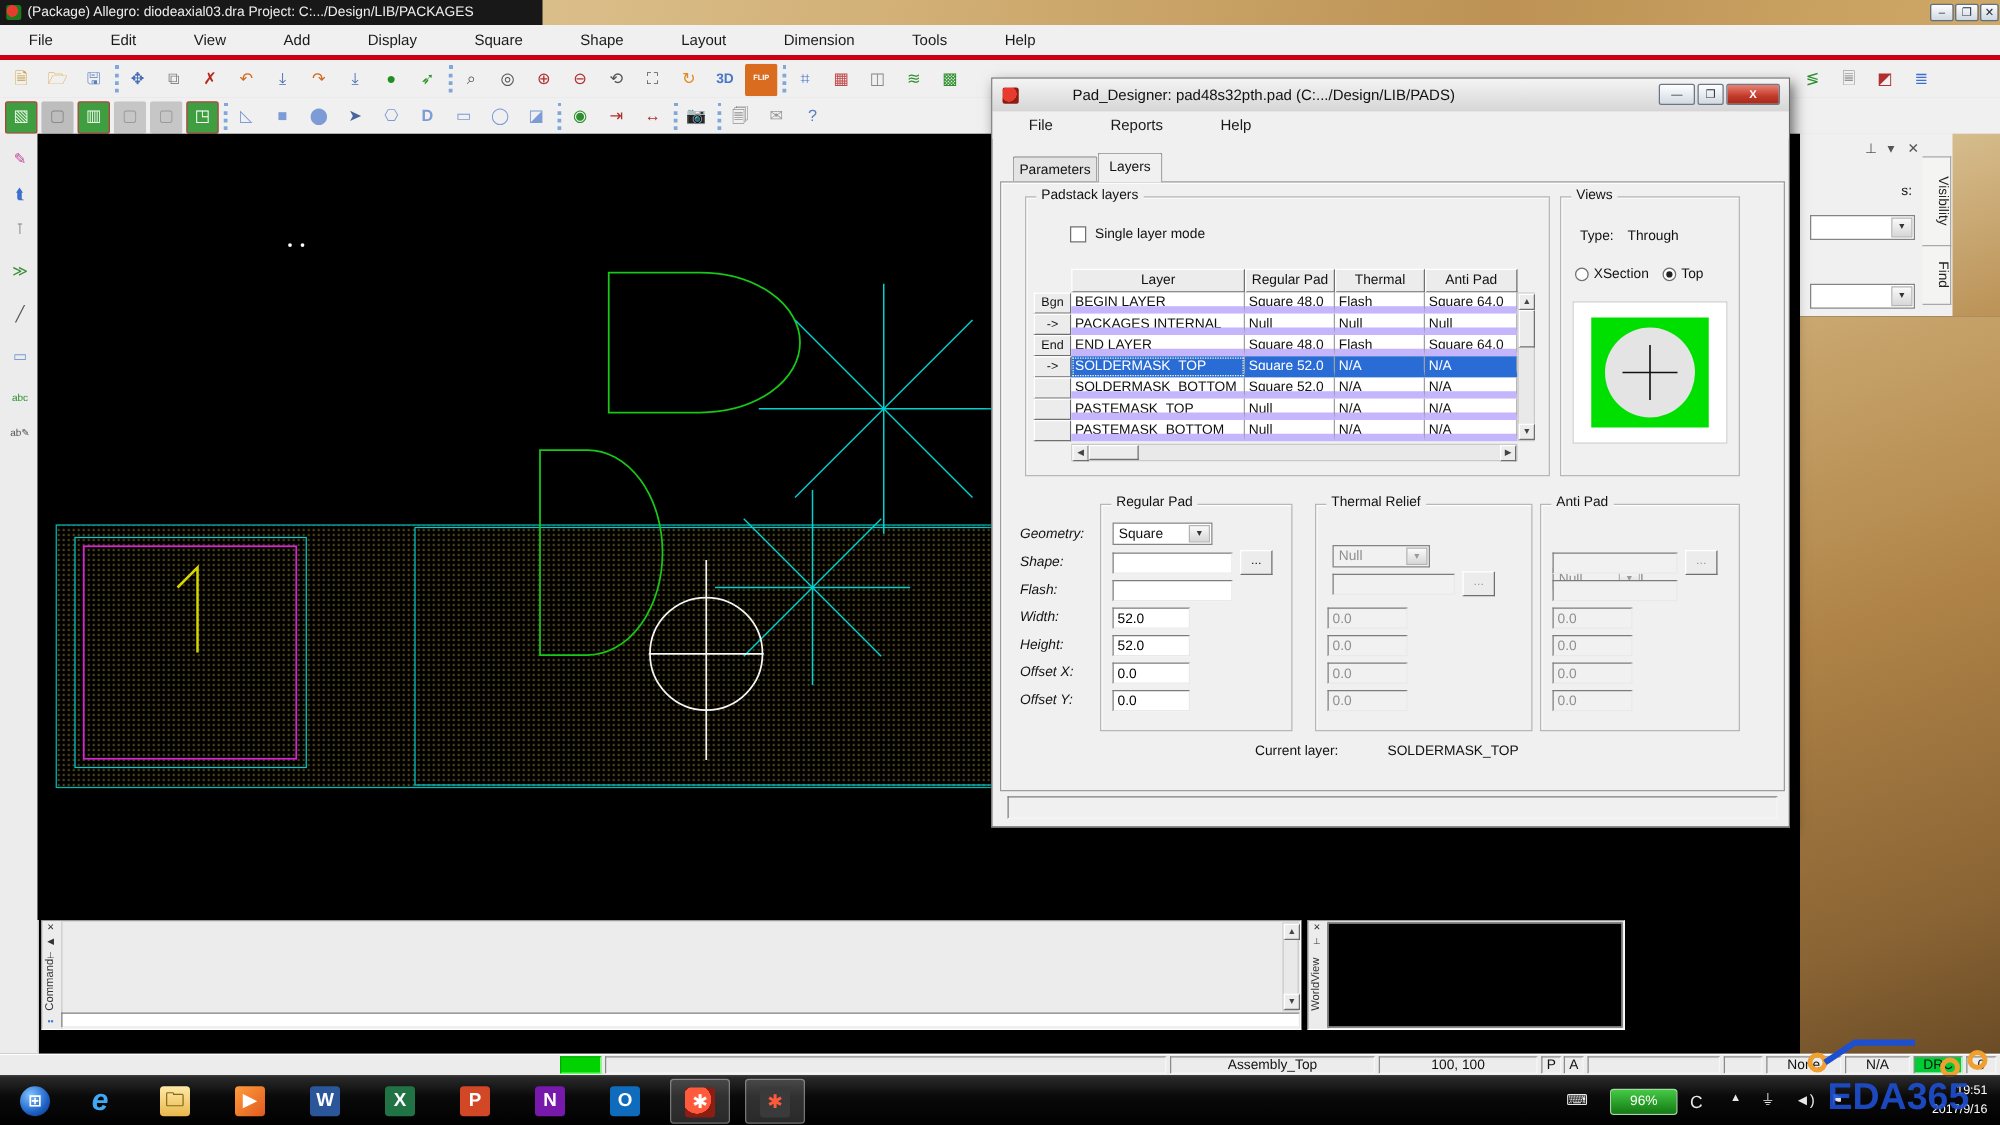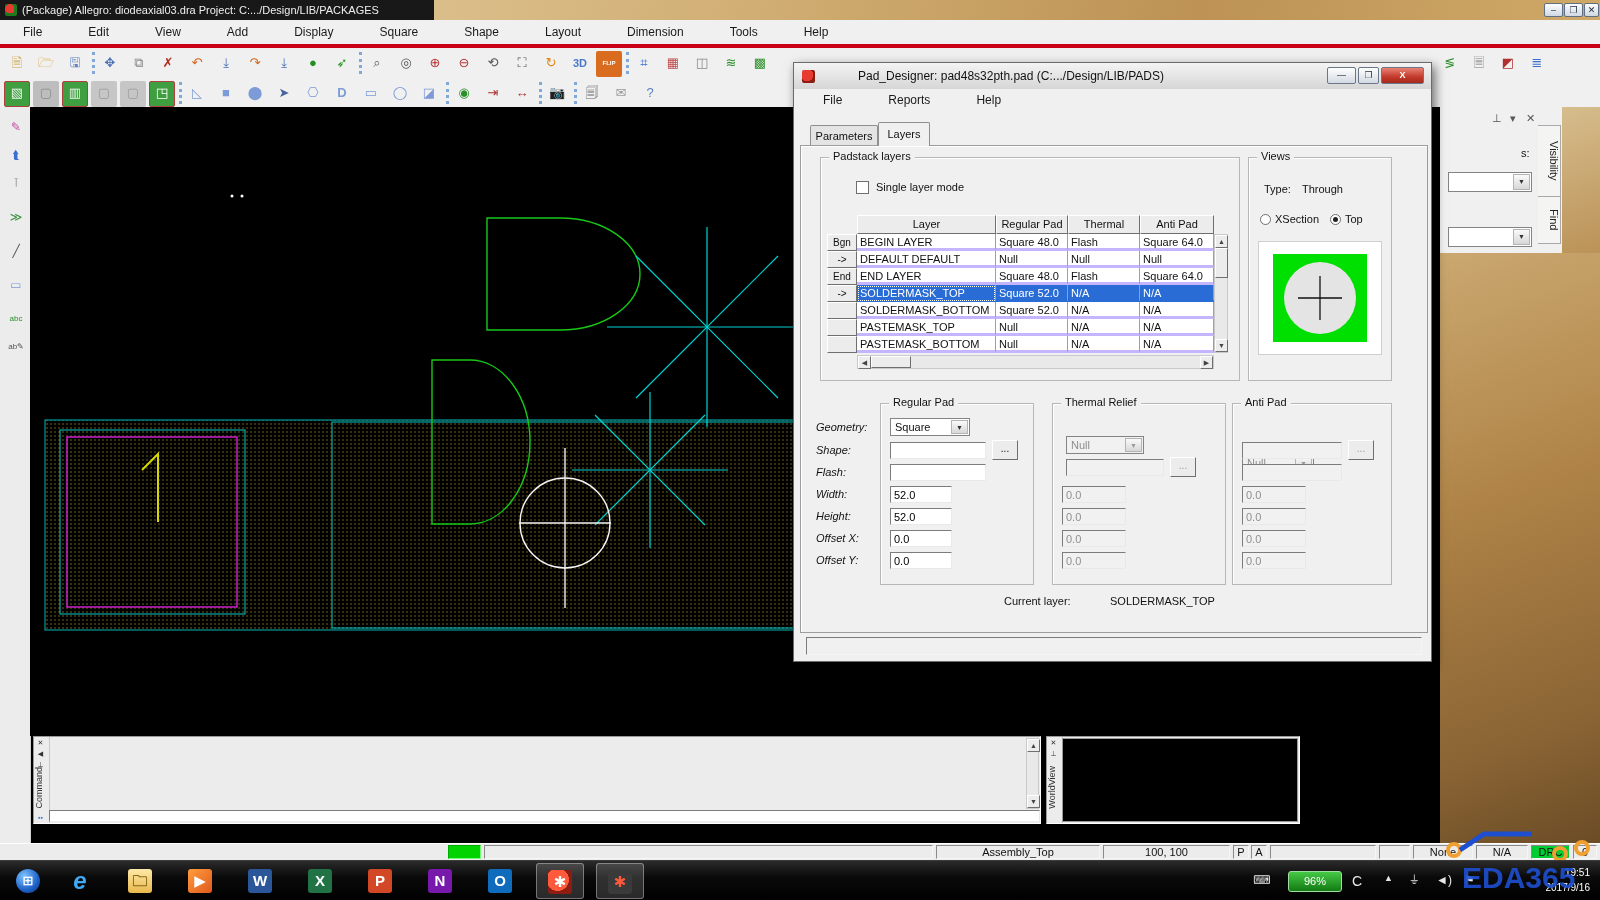--- a/index.html
+++ b/index.html
@@ -54,21 +54,21 @@
   .tab{position:absolute;box-sizing:border-box;border:1px solid #8f8f8f;border-bottom:none;background:#f0f0f0;
     border-radius:2px 2px 0 0;text-align:center;}
   .tab.inactive{background:#e4e4e4;}
   .content-frame{position:absolute;left:6px;top:82px;width:626px;height:486px;border:1px solid #9d9d9d;
     box-shadow:1px 1px 0 #fff inset;background:#f0f0f0;}
   .hcell{position:absolute;height:19px;line-height:17px;text-align:center;font-size:11px;
     border:1px solid;border-color:#fff #6f6f6f #6f6f6f #fff;background:#ececec;box-sizing:border-box;}
   .tagbtn{position:absolute;left:33px;width:30px;height:17px;line-height:15px;text-align:center;font-size:10px;
     border:1px solid;border-color:#fff #6f6f6f #6f6f6f #fff;background:#ececec;box-sizing:border-box;}
   .trow{position:absolute;left:63px;width:357px;height:17px;display:flex;background:#fff;}
-  .tcell{box-sizing:border-box;border-right:1px solid #9f9f9f;border-bottom:3px solid #c4b5fd;
+  .tcell{box-sizing:border-box;border-right:1px solid #9f9f9f;border-bottom:6px solid #c4b5fd;
     padding:1px 3px;white-space:nowrap;overflow:hidden;font-size:11px;line-height:14px;}
   .trow.sel .tcell{background:#2a6cd5;color:#fff;border-bottom-color:#2a6cd5;}
   .scroll{background:#e9e9e9;border:1px solid #c9c9c9;box-sizing:border-box;position:absolute;}
   .sarw{position:absolute;width:13px;height:13px;line-height:12px;text-align:center;font-size:7px;color:#444;
     background:#ececec;border:1px solid;border-color:#fff #6f6f6f #6f6f6f #fff;box-sizing:border-box;}
   .thumb{position:absolute;background:#ececec;border:1px solid;border-color:#fff #6f6f6f #6f6f6f #fff;box-sizing:border-box;}
   .radio{position:absolute;width:11px;height:11px;border-radius:50%;background:#fff;border:1px solid #6f6f6f;box-sizing:border-box;}
   .radio.on::after{content:"";position:absolute;left:2px;top:2px;width:5px;height:5px;border-radius:50%;background:#222;}
   .chk{position:absolute;width:13px;height:13px;background:#fff;border:1px solid #6f6f6f;box-sizing:border-box;}
   .flabel{position:absolute;left:22px;font-size:11px;color:#111;font-style:italic;}
@@ -295,21 +295,21 @@
     <div class="tagbtn" style="top:256px;"></div>
     <div class="tagbtn" style="top:273px;"></div>
 
     <div class="trow" style="top:171px;">
       <span class="tcell" style="width:139px;">BEGIN LAYER</span>
       <span class="tcell" style="width:72px;">Square 48.0</span>
       <span class="tcell" style="width:72px;">Flash</span>
       <span class="tcell" style="width:74px;">Square 64.0</span>
     </div>
     <div class="trow" style="top:188px;">
-      <span class="tcell" style="width:139px;">DEFAULT DEFAULT</span>
+      <span class="tcell" style="width:139px;">PACKAGES INTERNAL</span>
       <span class="tcell" style="width:72px;">Null</span>
       <span class="tcell" style="width:72px;">Null</span>
       <span class="tcell" style="width:74px;">Null</span>
     </div>
     <div class="trow" style="top:205px;">
       <span class="tcell" style="width:139px;">END LAYER</span>
       <span class="tcell" style="width:72px;">Square 48.0</span>
       <span class="tcell" style="width:72px;">Flash</span>
       <span class="tcell" style="width:74px;">Square 64.0</span>
     </div>

